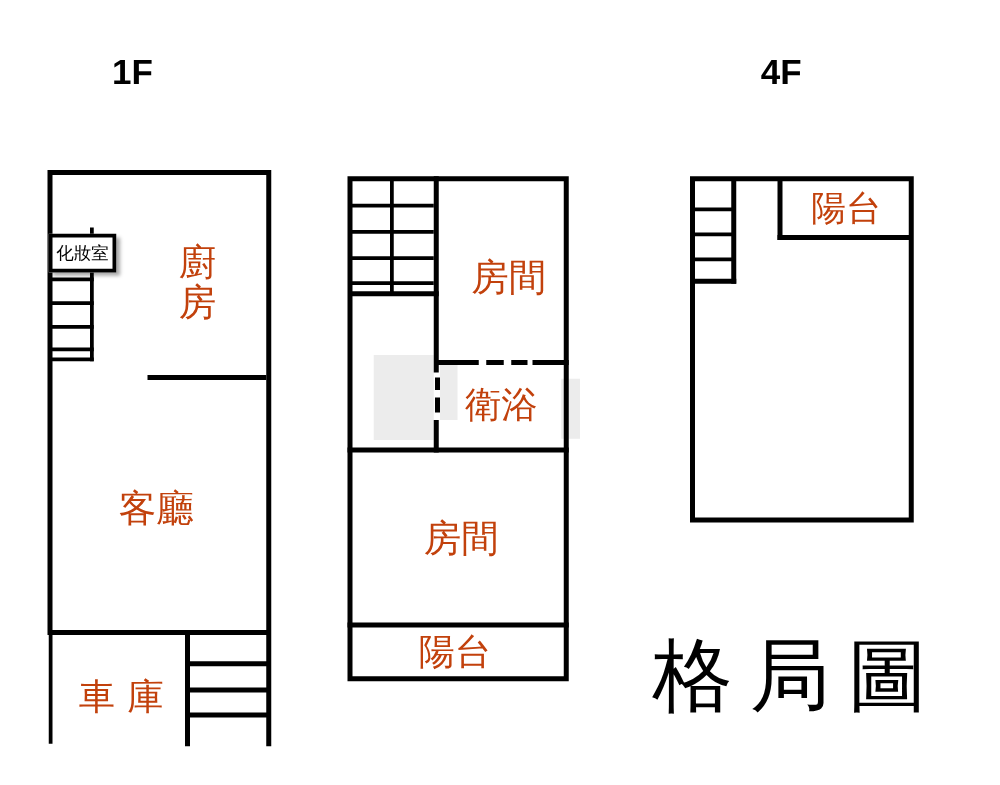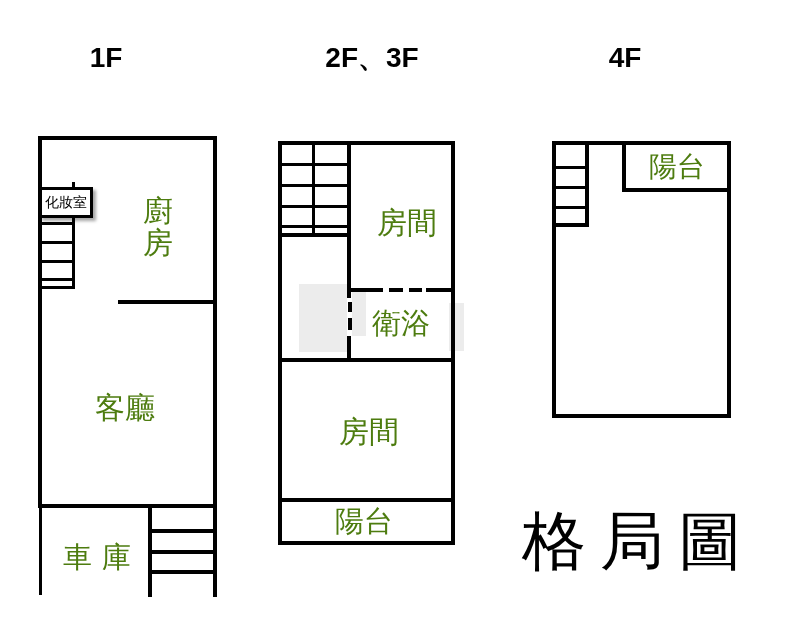--- a/index.html
+++ b/index.html
@@ -1,38 +1,37 @@
 <!DOCTYPE html>
 <html><head>
 <meta charset="utf-8">
 <style>
   html,body{margin:0;padding:0;background:#ffffff;}
   #plan{position:relative;width:800px;height:628px;background:#ffffff;overflow:hidden;
         font-family:"DejaVu Serif","Liberation Serif",serif;}
   .w{position:absolute;background:#000000;}            
   .outline{position:absolute;border:4px solid #000000;background:transparent;box-sizing:border-box;}
-  .lbl{position:absolute;transform:translate(-50%,-50%);color:#4d7c0f;font-size:30px;
+  .lbl{position:absolute;transform:translate(-50%,-50%);color:#c2410c;font-size:30px;
        white-space:pre-line;text-align:center;line-height:1.08;}
   .heading{position:absolute;transform:translate(-50%,-50%);color:#000000;
        font-family:"Liberation Sans","DejaVu Sans",sans-serif;font-weight:700;font-size:28px;white-space:nowrap;}
   .smallbox{position:absolute;border:3px solid #000000;background:#ffffff;box-sizing:border-box;
        box-shadow:3px 3px 3px rgba(0,0,0,0.35);display:flex;align-items:center;justify-content:center;
        font-size:14px;z-index:3;margin-top:36px;}
   .title{position:absolute;transform:translate(-50%,-50%);font-size:64px;letter-spacing:14px;
        padding-left:14px;color:#000000;white-space:nowrap;}
   .wm{position:absolute;background:#ececec;z-index:0;}
   .z1{z-index:1;} .z2{z-index:2;}
 </style>
 </head>
 <body>
 
 <div id="plan">
 
   <div class="heading" style="left:106px;top:58px;">1F</div>
-  <div class="heading" style="left:372px;top:58px;">2F、3F</div>
   <div class="heading" style="left:625px;top:58px;text-align:center;">4F</div>
 
   <div class="wm" style="left:299px;top:284px;width:48px;height:68px;"></div>
   <div class="wm" style="left:352px;top:292px;width:14px;height:44px;"></div>
   <div class="wm" style="left:449px;top:303px;width:15px;height:48px;"></div>
 
   <div class="outline z1" style="left:38px;top:136px;width:179px;height:372px;"></div>
 
   <div class="smallbox" style="left:39px;top:151px;width:54px;height:31px;">
     <span>化妝室</span>

